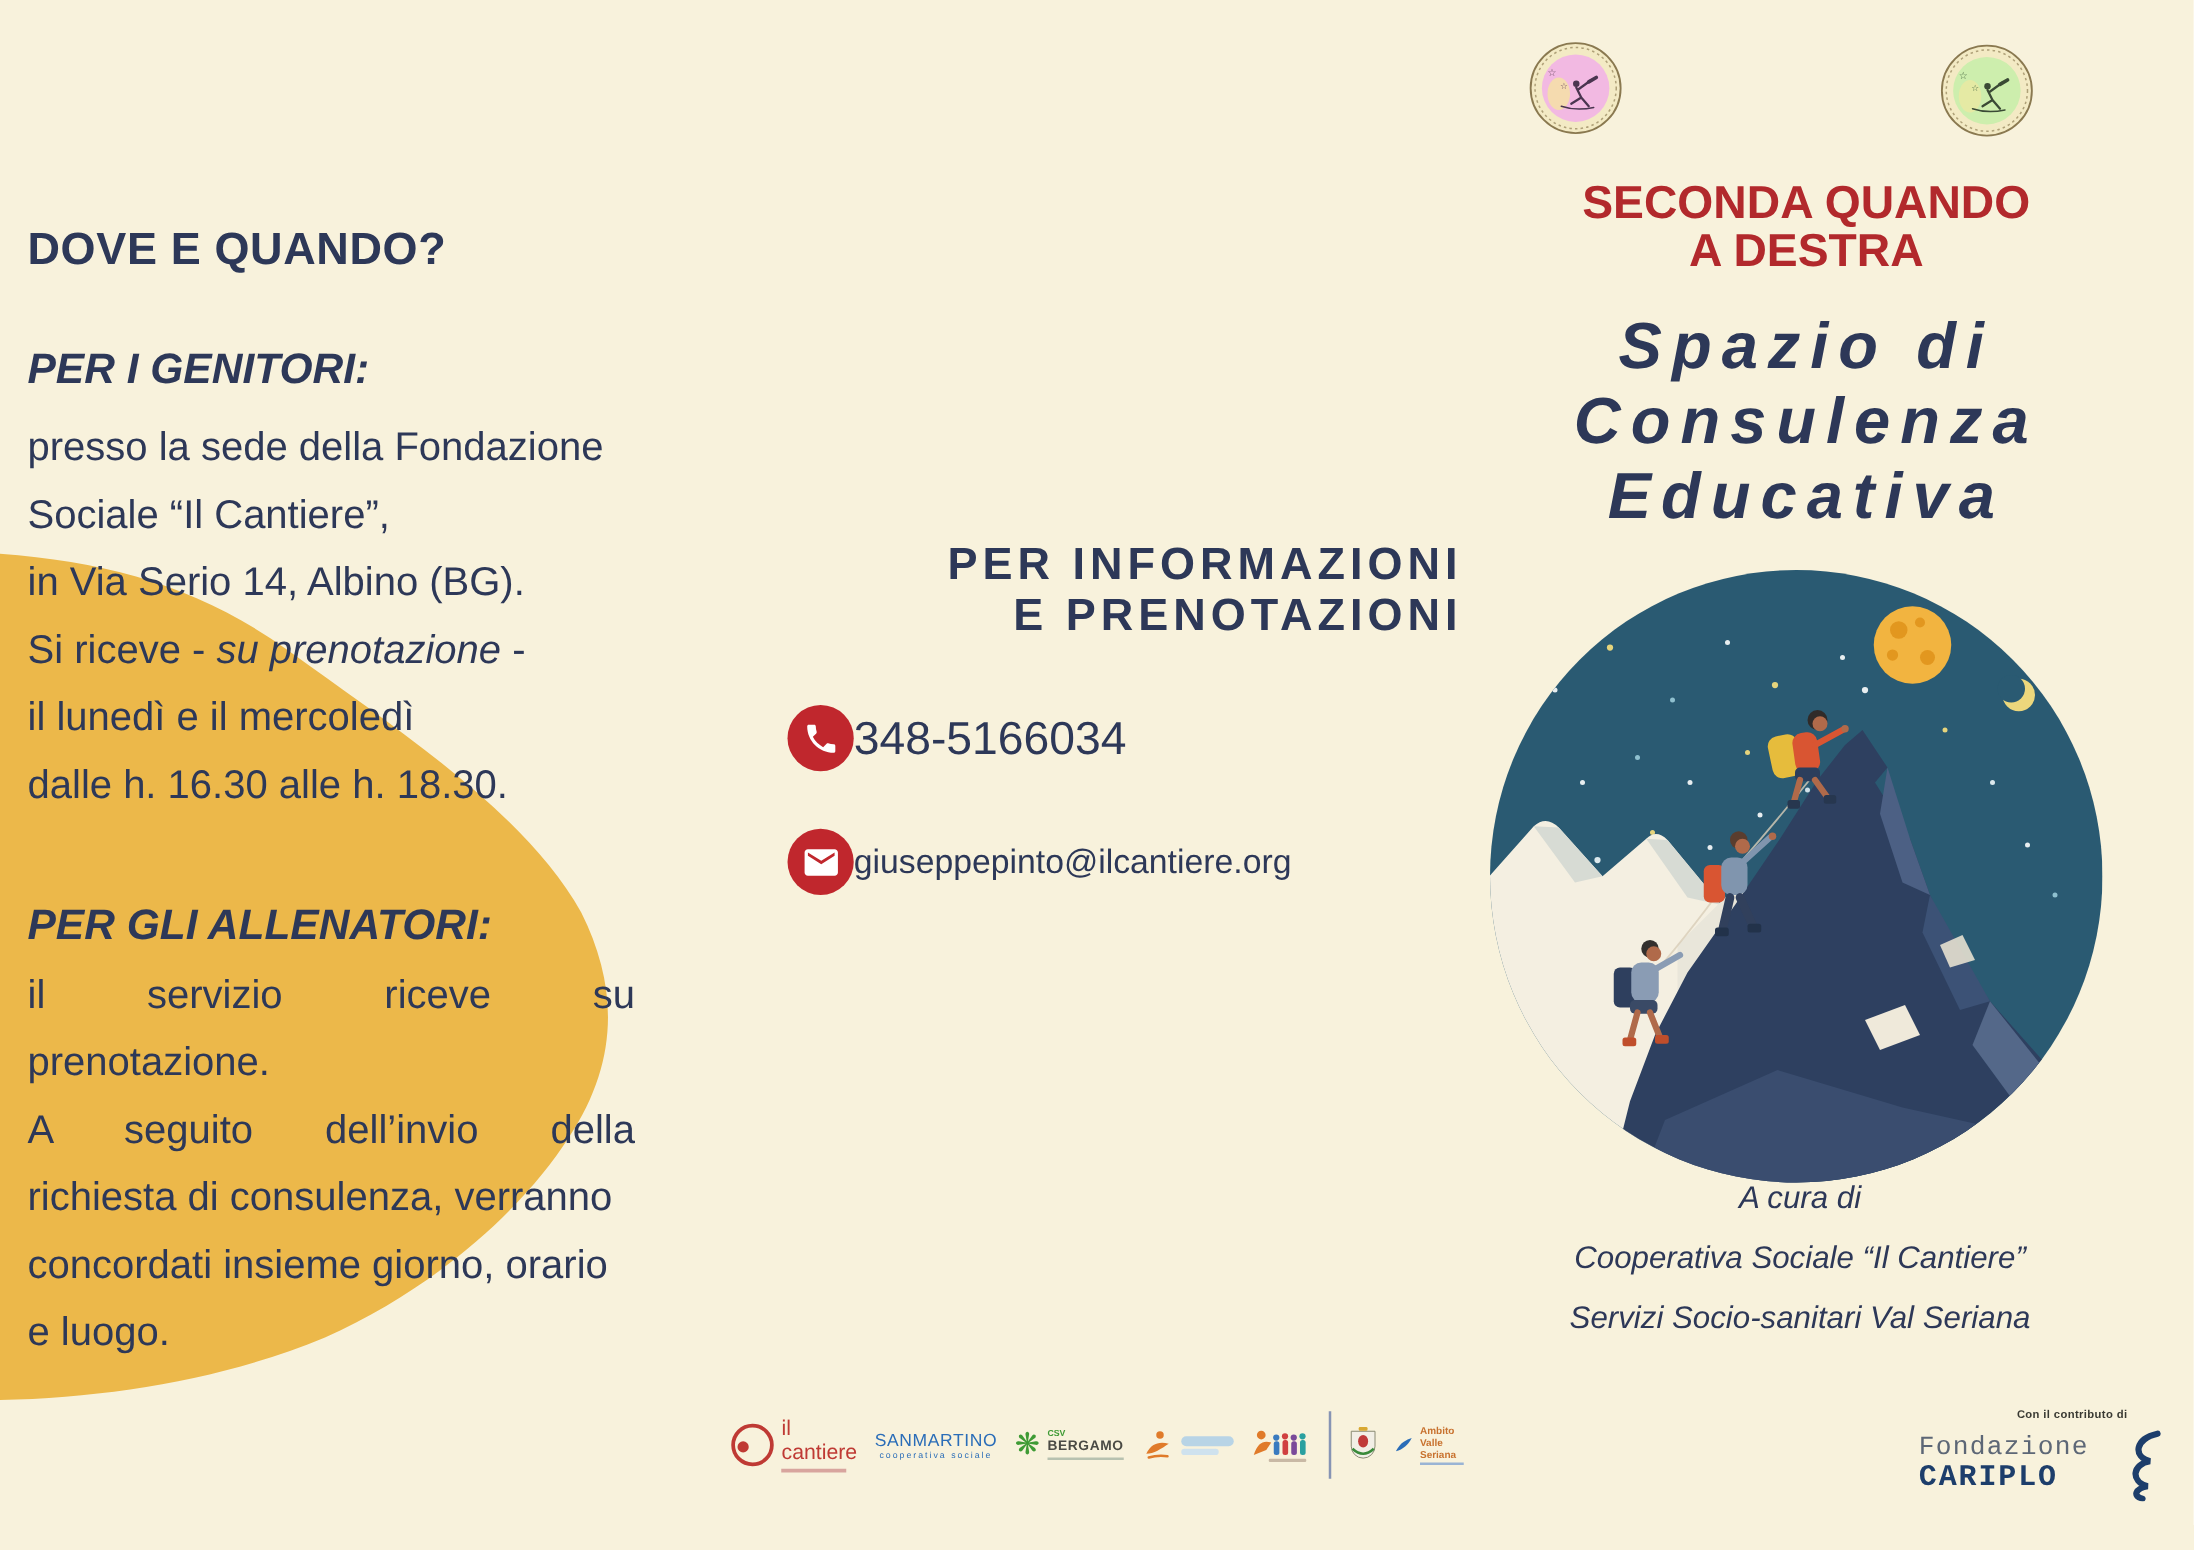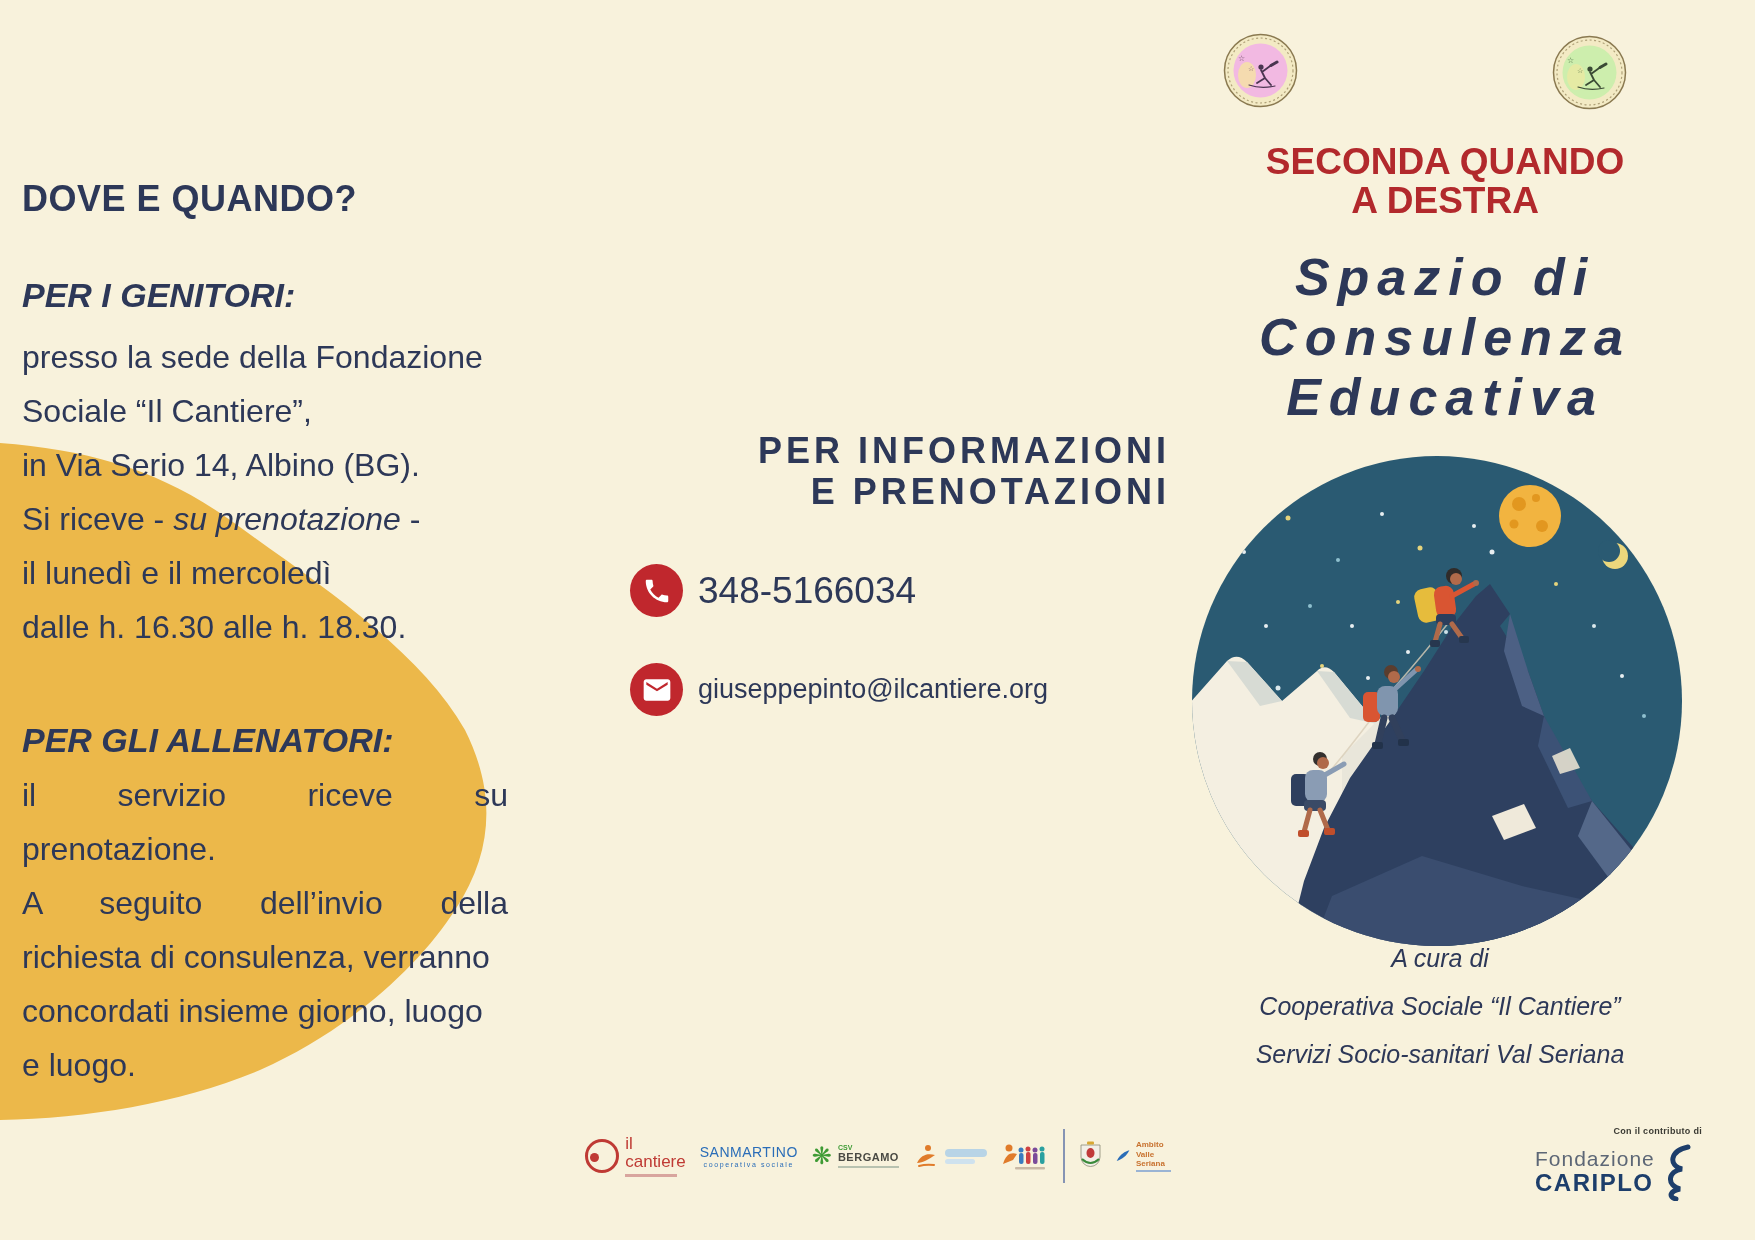--- a/index.html
+++ b/index.html
@@ -16,21 +16,21 @@
   .para{position:absolute;left:22px;width:486px;}
   .para1{top:330px;}
   .para2{top:768px;}
   .body-line{font-size:32px;line-height:54px;white-space:nowrap;}
   .jl{white-space:normal;text-align:justify;text-align-last:justify;}
   .it{font-style:italic;}
 
   
   .mid-heading{position:absolute;left:585px;top:430px;width:585px;text-align:right;
                font-size:36px;font-weight:bold;letter-spacing:4px;line-height:41px;white-space:nowrap;}
-  .contact-row{position:absolute;left:630px;display:flex;align-items:center;gap:15px;}
+  .contact-row{position:absolute;left:630px;display:flex;align-items:center;}
   .row-phone{top:564px;}
   .row-email{top:663px;}
   .icon-circle{width:53px;height:53px;border-radius:50%;background:#c0272d;display:flex;
                align-items:center;justify-content:center;flex:none;}
   .phone-text{font-size:37px;white-space:nowrap;}
   .email-text{font-size:27px;white-space:nowrap;}
 
   
   .partners{position:absolute;left:588px;top:1120px;width:580px;height:72px;display:flex;
             align-items:center;justify-content:center;gap:14px;}
@@ -58,21 +58,21 @@
   .badge2{left:1552px;top:35px;}
   .brand{position:absolute;left:1145px;top:142px;width:600px;text-align:center;
          font-size:37px;font-weight:bold;color:#b2292c;line-height:39px;white-space:nowrap;}
   .title{position:absolute;left:1145px;top:247px;width:600px;text-align:center;
          font-size:52px;font-weight:bold;font-style:italic;letter-spacing:8px;line-height:60px;white-space:nowrap;}
   .scene{position:absolute;left:1192px;top:456px;width:490px;height:490px;}
   .credits{position:absolute;left:1157px;top:934px;width:566px;text-align:center;
            font-style:italic;font-size:25px;line-height:48px;white-space:nowrap;}
   .cariplo{position:absolute;left:1535px;top:1126px;width:195px;}
   .contrib{font-size:9px;font-weight:bold;color:#3a3a33;text-align:right;padding-right:28px;letter-spacing:.3px;}
-  .crow{display:flex;align-items:center;justify-content:flex-start;gap:7px;margin-top:7px;}
+  .crow{display:flex;align-items:center;justify-content:space-between;gap:7px;margin-top:7px;font-family:Liberation Mono, monospace;}
   .fondazione{font-size:21px;color:#5d6776;letter-spacing:1px;line-height:1.1;}
   .cariplo-name{font-size:24px;font-weight:bold;color:#1d3e6b;letter-spacing:1.5px;line-height:1.1;}
 </style>
 </head>
 <body>
 
 <div class="page">
 
   <svg class="blob" viewBox="0 0 520 700" aria-hidden="true">
     <path d="M 0 13 C 90 20 160 40 230 90 C 320 155 420 220 465 300
@@ -91,21 +91,21 @@
     <div class="body-line">il lunedì e il mercoledì</div>
     <div class="body-line">dalle h. 16.30 alle h. 18.30.</div>
   </div>
 
   <div class="sec-title t-allenatori">PER GLI ALLENATORI:</div>
   <div class="para para2">
     <div class="body-line jl">il servizio riceve su</div>
     <div class="body-line">prenotazione.</div>
     <div class="body-line jl">A seguito dell’invio della</div>
     <div class="body-line">richiesta di consulenza, verranno</div>
-    <div class="body-line">concordati insieme giorno, luogo</div>
+    <div class="body-line">concordati insieme giorno, orario</div>
     <div class="body-line">e luogo.</div>
   </div>
 
   <div class="mid-heading">
     <div>PER INFORMAZIONI</div>
     <div>E PRENOTAZIONI</div>
   </div>
 
   <div class="contact-row row-phone">
     <div class="icon-circle">

